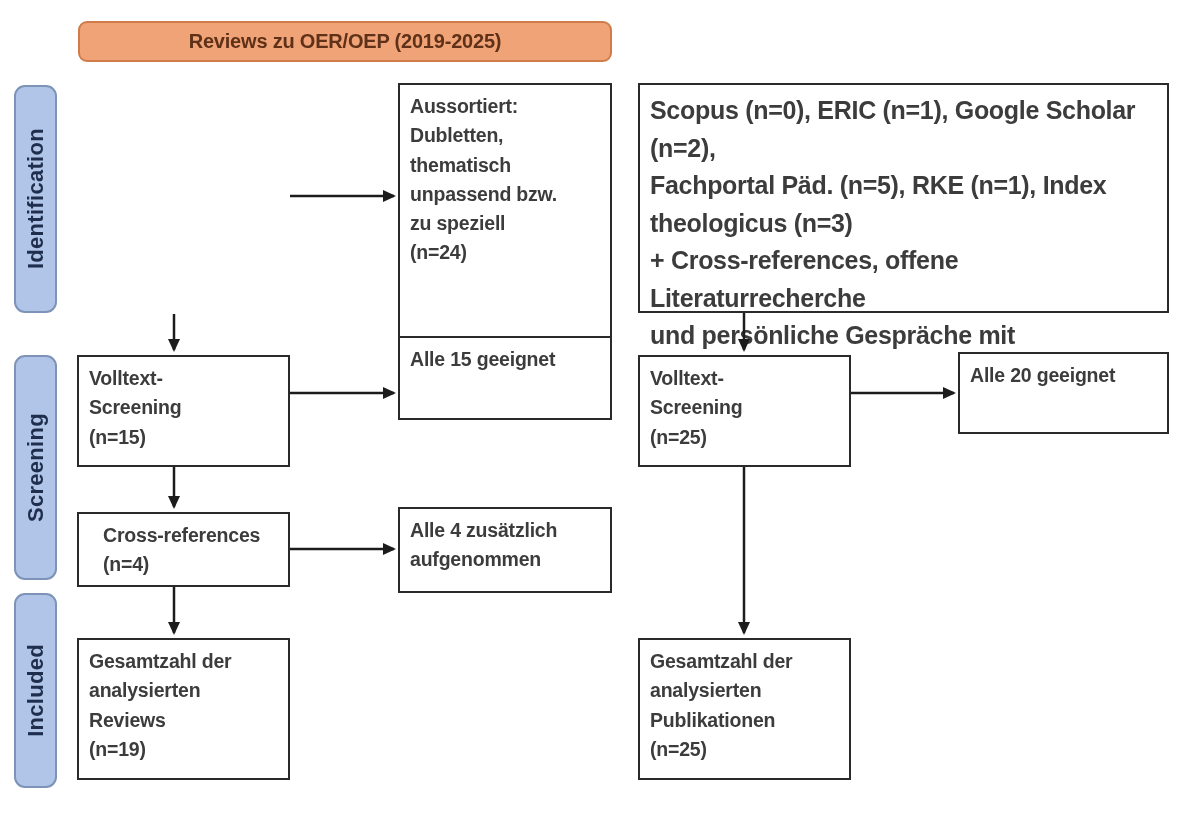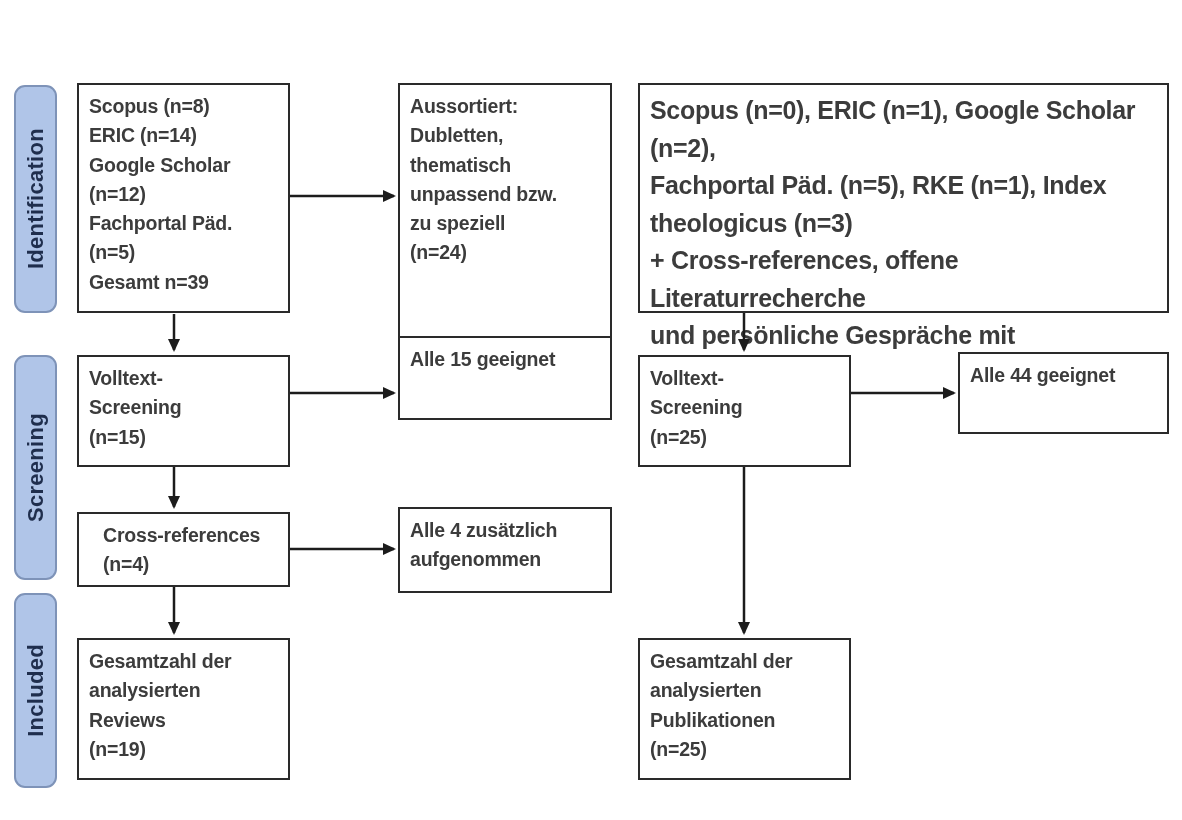--- a/index.html
+++ b/index.html
@@ -73,38 +73,34 @@
     position:absolute;left:0;top:0;width:1182px;height:820px;
     pointer-events:none;
   }
   .arrows line{stroke:var(--arrow,#1c1c1c);stroke-width:2.5;}
 </style>
 </head>
 <body>
 
 <div class="canvas">
 
+  <div class="hdr hdr-left">
+    <span>Reviews zu OER/OEP (2019-2025)</span>
+  </div>
 
   <div class="stage stage-ident">
     <span>Identification</span>
   </div>
   <div class="stage stage-screen">
     <span>Screening</span>
   </div>
   <div class="stage stage-incl">
     <span>Included</span>
   </div>
 
-  <div class="box b-l1">Scopus (n=8)
-ERIC (n=14)
-Google Scholar
-(n=12)
-Fachportal Päd.
-(n=5)
-Gesamt n=39</div>
   <div class="box b-m1">Aussortiert:
 Dubletten,
 thematisch
 unpassend bzw.
 zu speziell
 (n=24)</div>
   <div class="box b-r1">Scopus (n=0), ERIC (n=1), Google Scholar (n=2),
 Fachportal Päd. (n=5), RKE (n=1), Index
 theologicus (n=3)
 + Cross-references, offene Literaturrecherche
@@ -112,21 +108,21 @@
 (n=13)
 Gesamt n=25</div>
 
   <div class="box b-l2">Volltext-
 Screening
 (n=15)</div>
   <div class="box b-m2">Alle 15 geeignet</div>
   <div class="box b-r2">Volltext-
 Screening
 (n=25)</div>
-  <div class="box b-rout">Alle 44 geeignet</div>
+  <div class="box b-rout">Alle 20 geeignet</div>
 
   <div class="box b-l3">Cross-references
 (n=4)</div>
   <div class="box b-m3">Alle 4 zusätzlich
 aufgenommen</div>
 
   <div class="box b-l4">Gesamtzahl der
 analysierten
 Reviews
 (n=19)</div>

